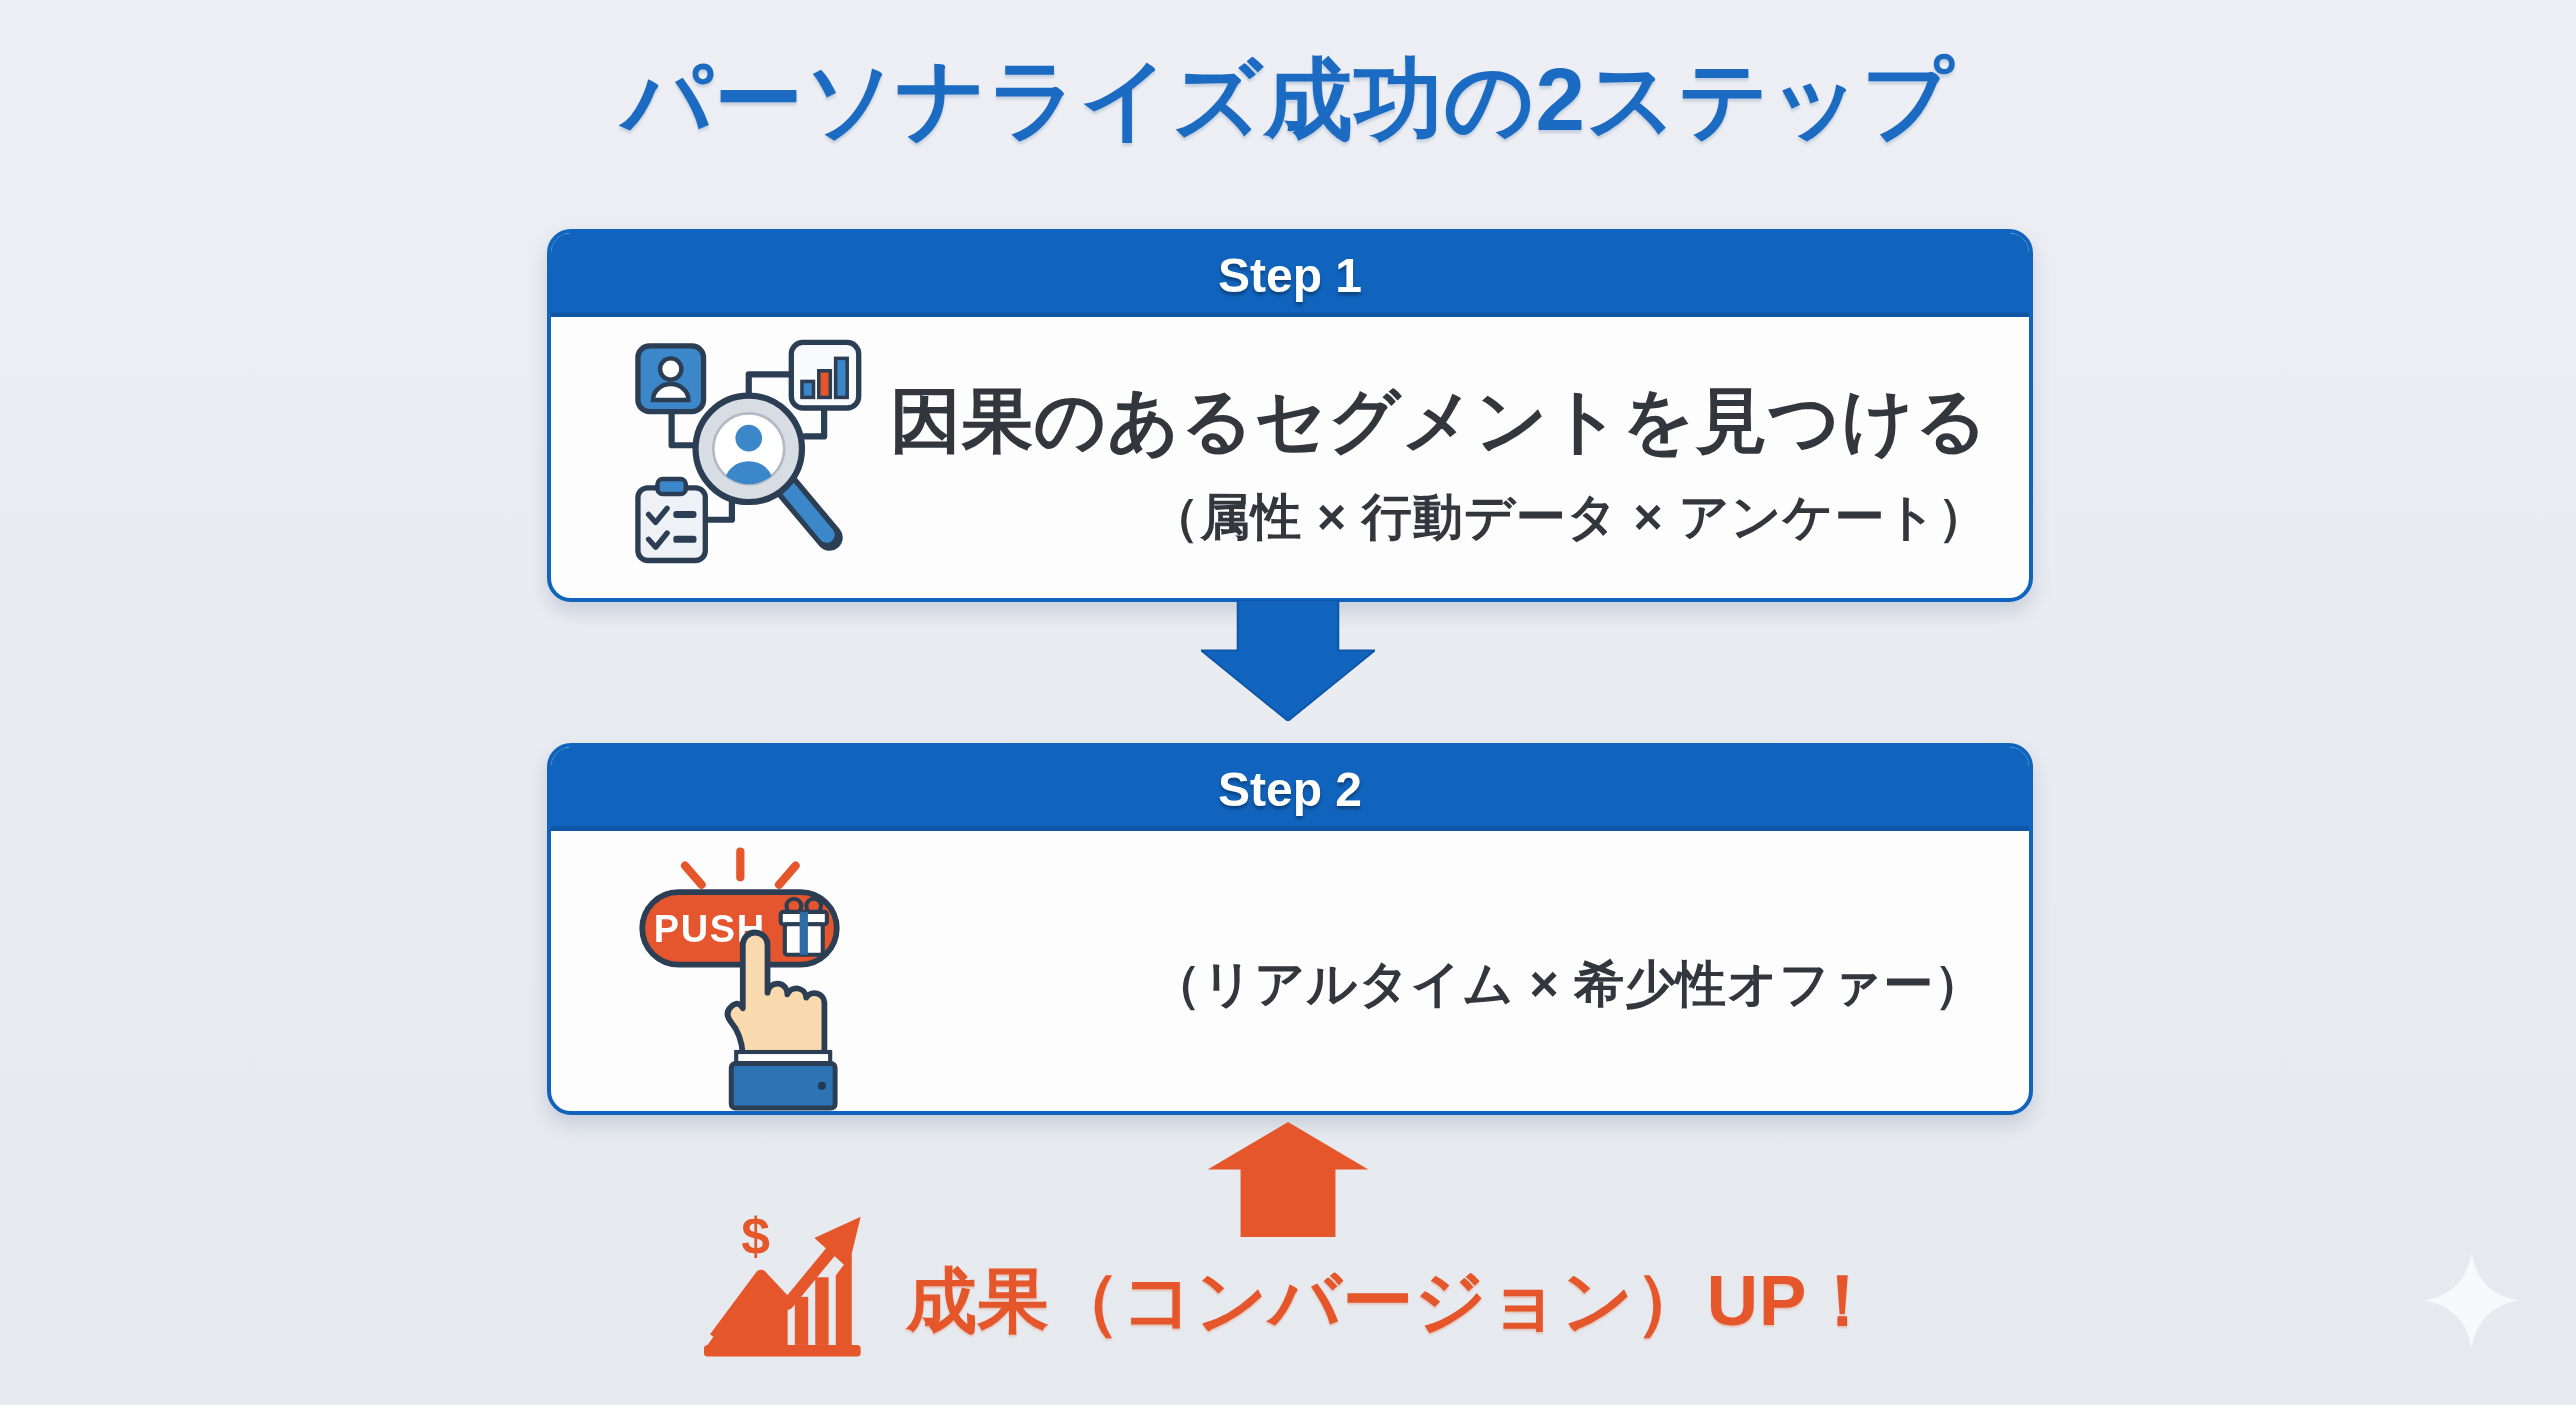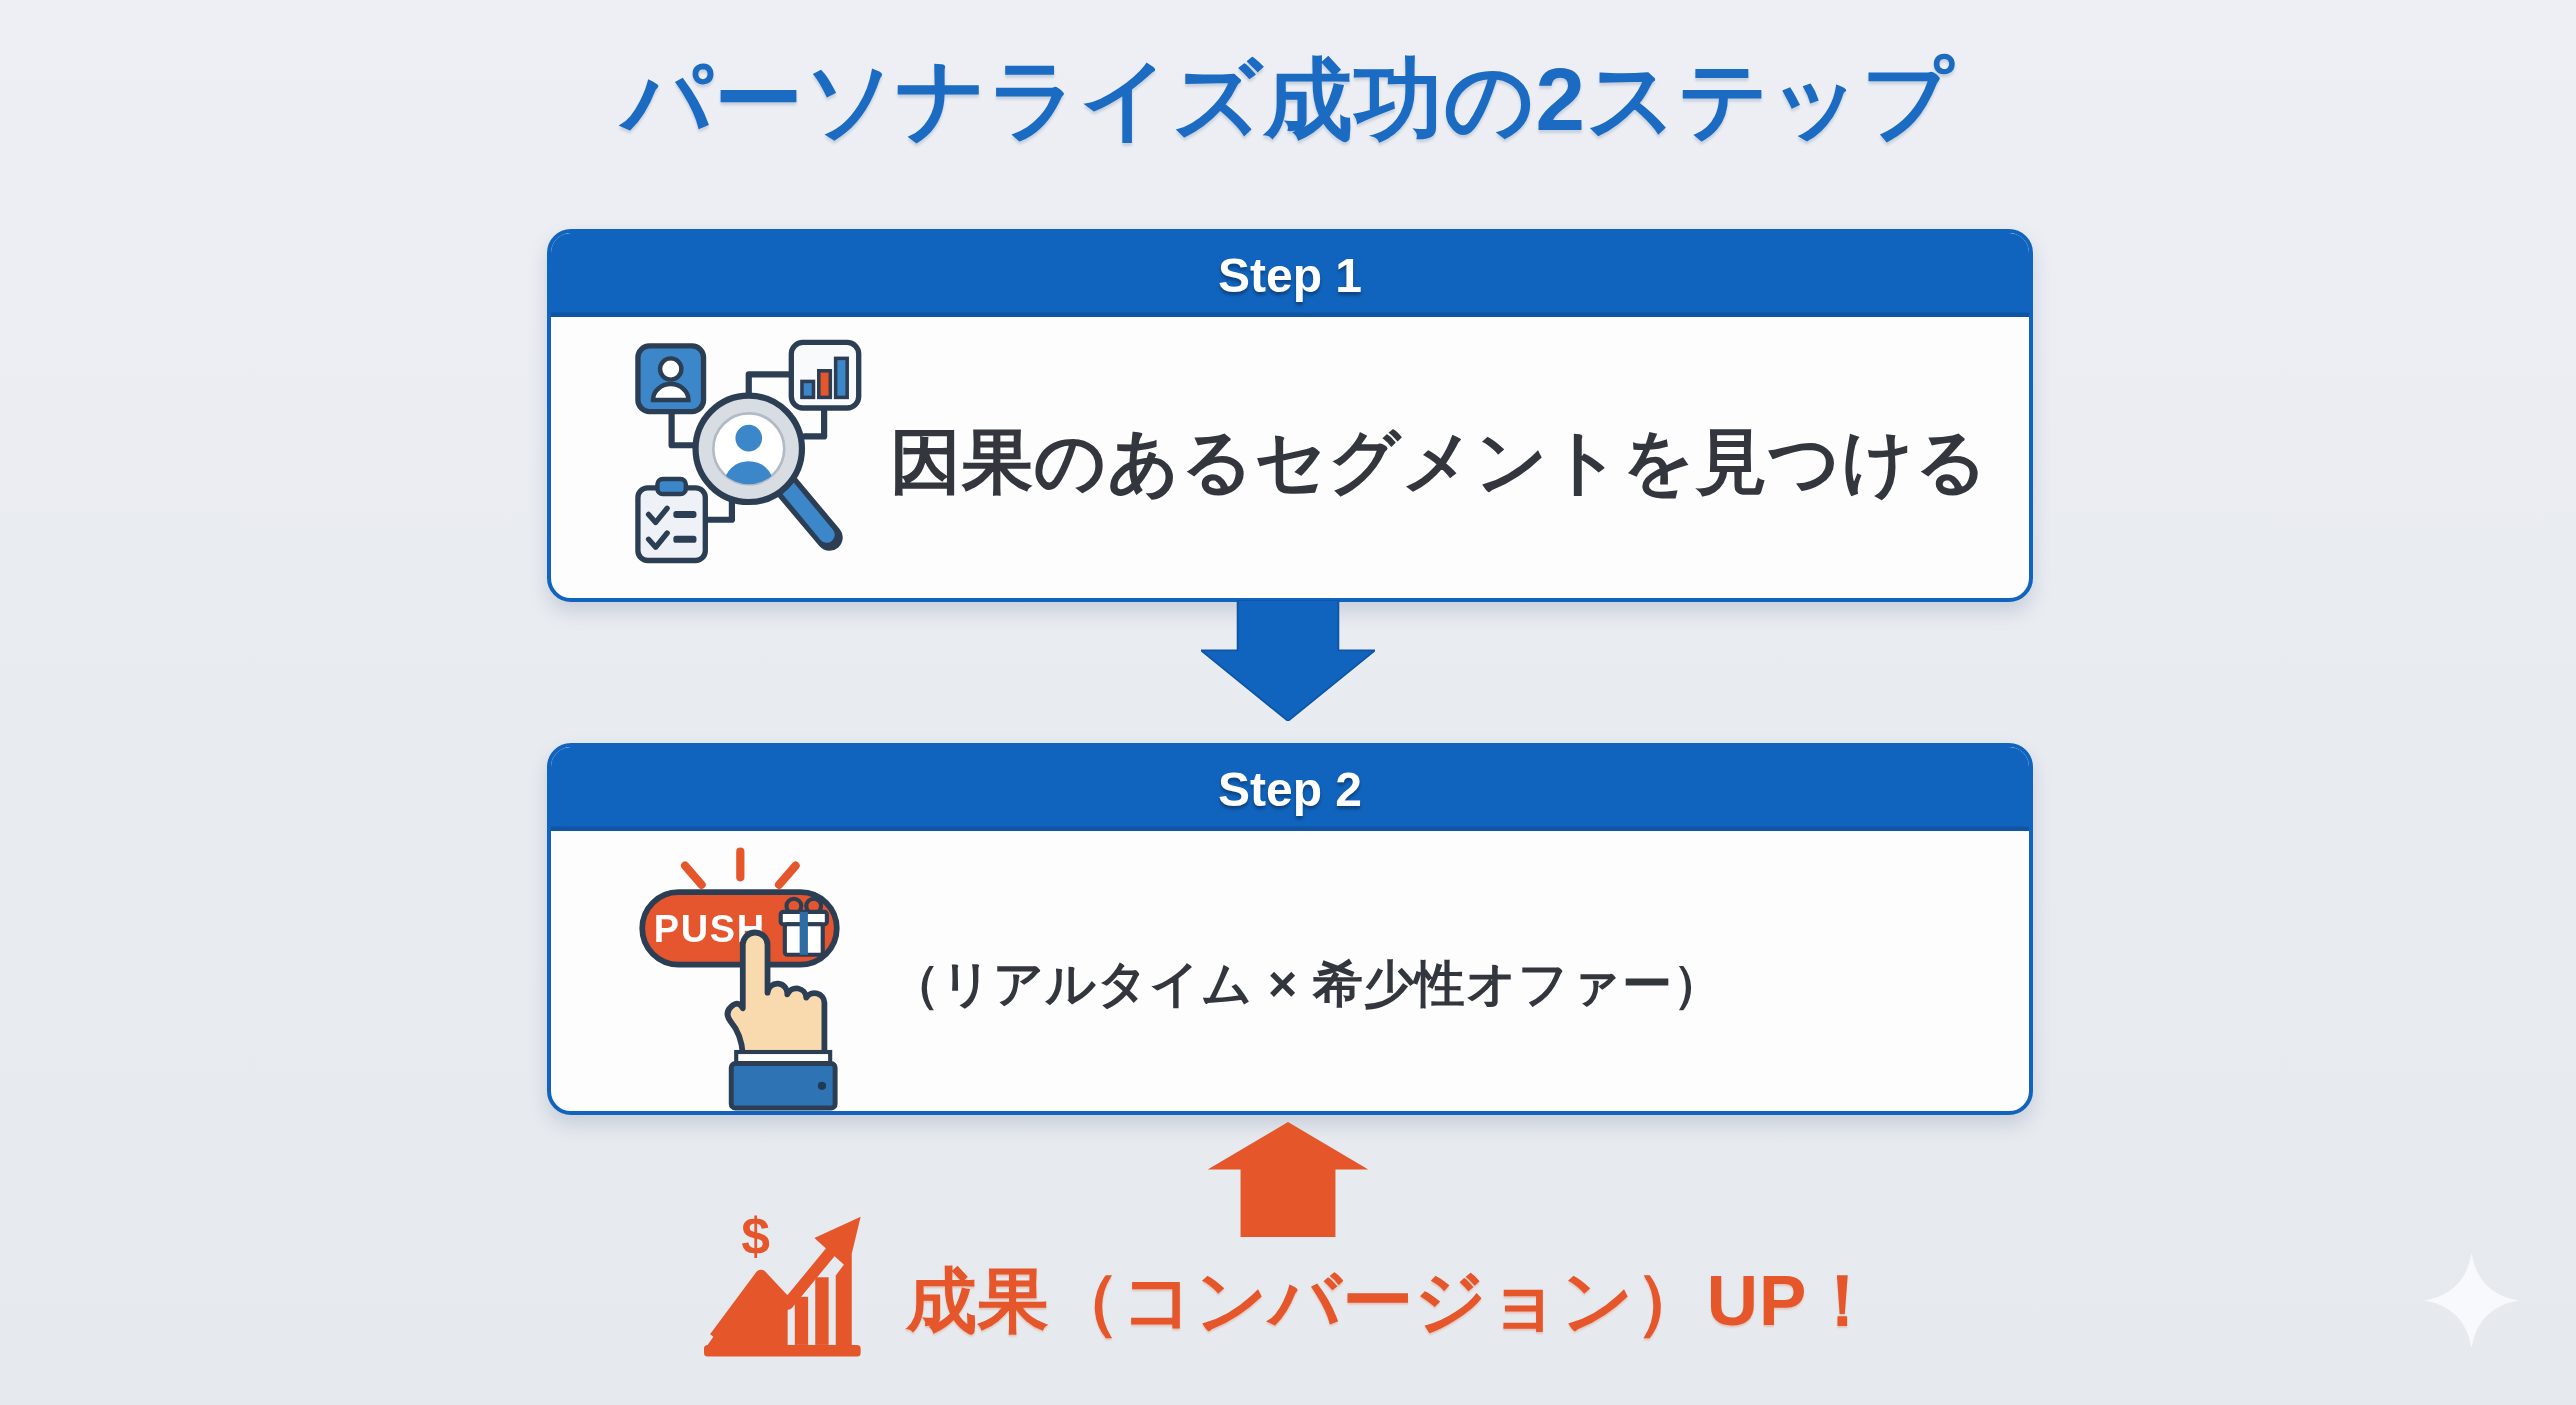--- a/index.html
+++ b/index.html
@@ -33,21 +33,21 @@
   #step2-box{top:743px;height:372px;}
   .step-header{
     flex:0 0 84px;background:var(--primary-blue);
     display:flex;align-items:center;justify-content:center;
     color:#ffffff;font-size:48px;font-weight:700;
     text-shadow:0 2.7px 3.7px rgba(0,0,0,.35);
     box-shadow:inset 0 -4.6px 0 rgba(0,0,0,.14);
   }
   .step-body{flex:1;display:flex;align-items:center;padding:0 44px 0 37px;}
   .step-icon{flex:0 0 302px;display:flex;align-items:flex-end;justify-content:center;}
-  .step-text{flex:1;text-align:left;}
+  .step-text{flex:1;text-align:right;}
   .step-heading{
     font-size:71px;font-weight:800;color:var(--text-dark);
     letter-spacing:0.9px;white-space:nowrap;
   }
   .step-subheading{
     font-size:50px;font-weight:700;color:var(--text-dark);
     margin-top:14.6px;letter-spacing:0.9px;white-space:nowrap;
   }
   .flow-arrow{position:absolute;left:50%;transform:translateX(-50%);}
   #flow-arrow-down{top:600px;}
@@ -120,20 +120,21 @@
             <circle cx="171" cy="134" r="40" fill="#ffffff" stroke="#b2bac6" stroke-width="3"></circle>
             <g clip-path="url(#lensClip)">
               <circle cx="171" cy="122" r="15" fill="#3c87c9"></circle>
               <path d="M144,172 a27,24 0 0 1 54,0 v6 h-54 z" fill="#3c87c9"></path>
             </g>
           </g>
         </svg>
       </div>
       <div class="step-text">
         <div class="step-heading">因果のあるセグメントを見つける</div>
+        <div class="step-subheading">（属性 × 行動データ × アンケート）</div>
       </div>
     </div>
   </div>
 
   <div class="flow-arrow" id="flow-arrow-down">
     <svg width="174" height="121" viewBox="0 0 190 132">
       <polygon points="40,0 150,0 150,55 190,55 95,132 0,55 40,55" fill="#1164be" stroke="#0d56a6" stroke-width="2"></polygon>
     </svg>
   </div>
 

